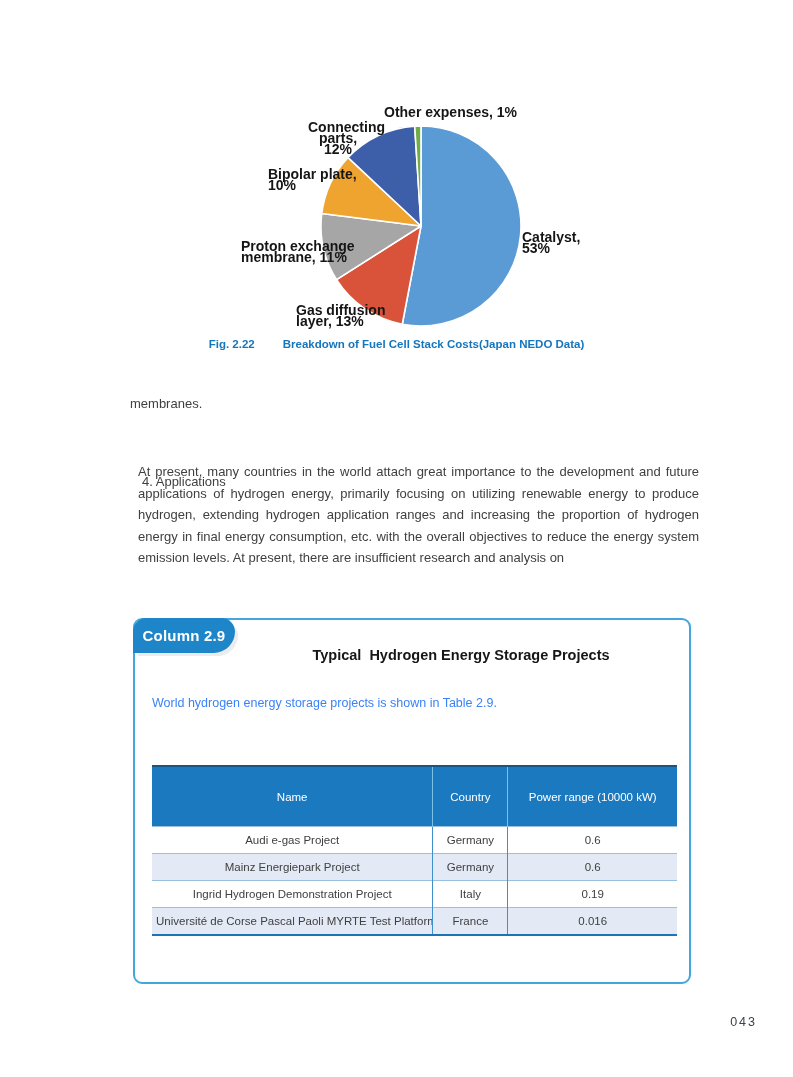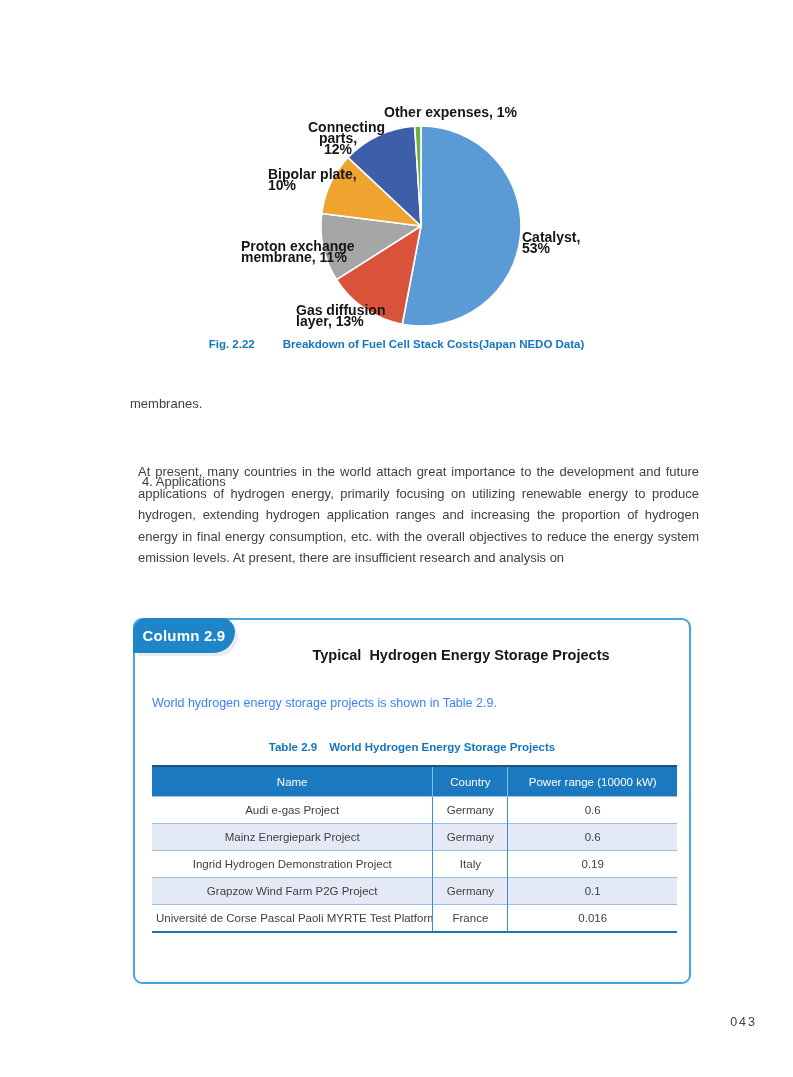--- a/index.html
+++ b/index.html
@@ -64,21 +64,21 @@
   table.projects{
     position:absolute;left:17px;top:145px;width:525px;
     border-collapse:collapse;font-size:11.5px;table-layout:fixed;
     border-bottom:2.5px solid #1b74b4;
   }
   table.projects col.c-name{width:53.5%;}
   table.projects col.c-country{width:14.3%;}
   table.projects col.c-power{width:32.2%;}
   table.projects th{
     background:#1b79c0;color:#ffffff;font-weight:normal;height:27px;
-    text-align:center;border-top:2px solid #1a557f;padding:1px 2px;
+    text-align:center;border-top:2px solid #1a557f;padding:16px 2px;
   }
   table.projects th + th{border-left:1.5px solid #7cc0e8;}
   table.projects td{
     height:26px;text-align:center;color:#404040;padding:0 4px;
     border-top:1.5px solid #9ac0e0;overflow:hidden;white-space:nowrap;
   }
   table.projects td + td{border-left:1.5px solid #3e8fcb;}
   table.projects tbody tr:nth-child(even){background:#e4eaf5;}
 
   
@@ -118,23 +118,20 @@
   </div>
 
   <div class="membranes">membranes.</div>
   <div class="section-heading">4. Applications</div>
   <div class="paragraph">At present, many countries in the world attach great importance to the development and future applications of hydrogen energy, primarily focusing on utilizing renewable energy to produce hydrogen, extending hydrogen application ranges and increasing the proportion of hydrogen energy in final energy consumption, etc. with the overall objectives to reduce the energy system emission levels. At present, there are insufficient research and analysis on</div>
 
   <div class="colbox">
     <div class="badge">Column 2.9</div>
     <div class="colbox-title">Typical  Hydrogen Energy Storage Projects</div>
     <div class="colbox-intro">World hydrogen energy storage projects is shown in Table 2.9.</div>
-    <div class="table-caption">
-      <span class="cap-label">Table 2.9</span><span>World Hydrogen Energy Storage Projects</span>
-    </div>
     <table class="projects">
       <colgroup>
         <col class="c-name">
           <col class="c-country">
           <col class="c-power">
       </colgroup>
       <thead>
         <tr>
             <th>Name</th>
             <th>Country</th>
@@ -151,25 +148,20 @@
             <td>Mainz Energiepark Project</td>
             <td>Germany</td>
             <td>0.6</td>
           </tr>
           <tr>
             <td>Ingrid Hydrogen Demonstration Project</td>
             <td>Italy</td>
             <td>0.19</td>
           </tr>
           <tr>
-            <td>Grapzow Wind Farm P2G Project</td>
-            <td>Germany</td>
-            <td>0.1</td>
-          </tr>
-          <tr>
             <td>Université de Corse Pascal Paoli MYRTE Test Platform</td>
             <td>France</td>
             <td>0.016</td>
           </tr>
         </tbody>
     </table>
   </div>
 
   <div class="page-num">043</div>
 </div>

